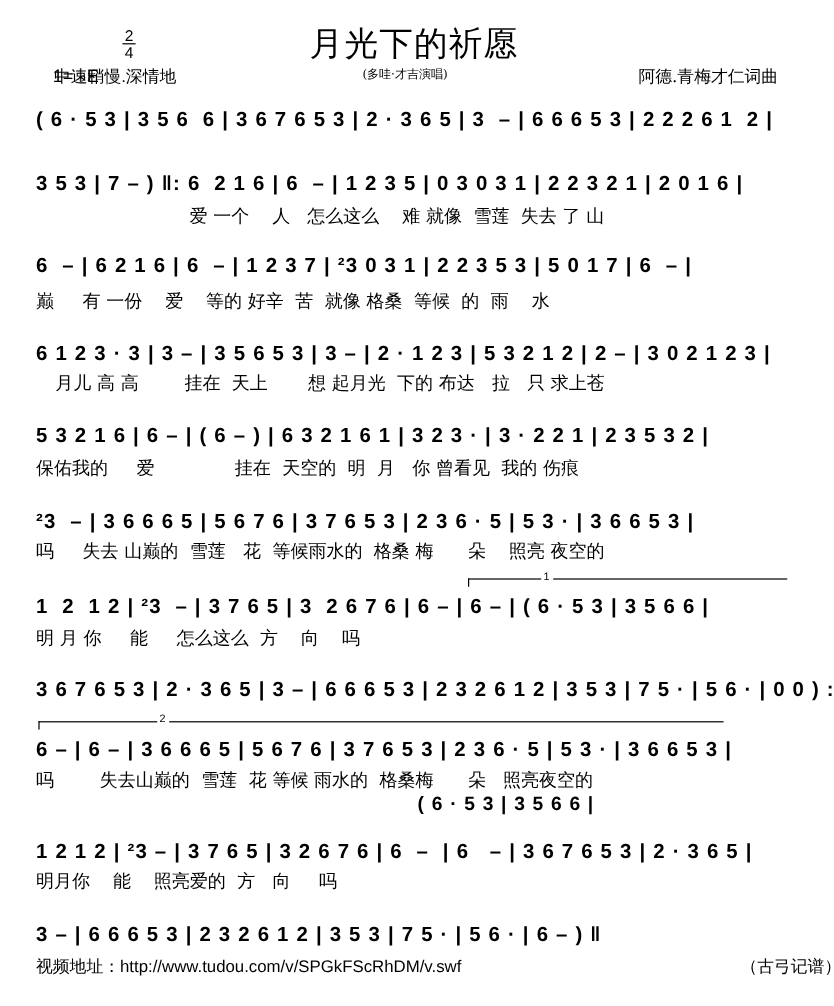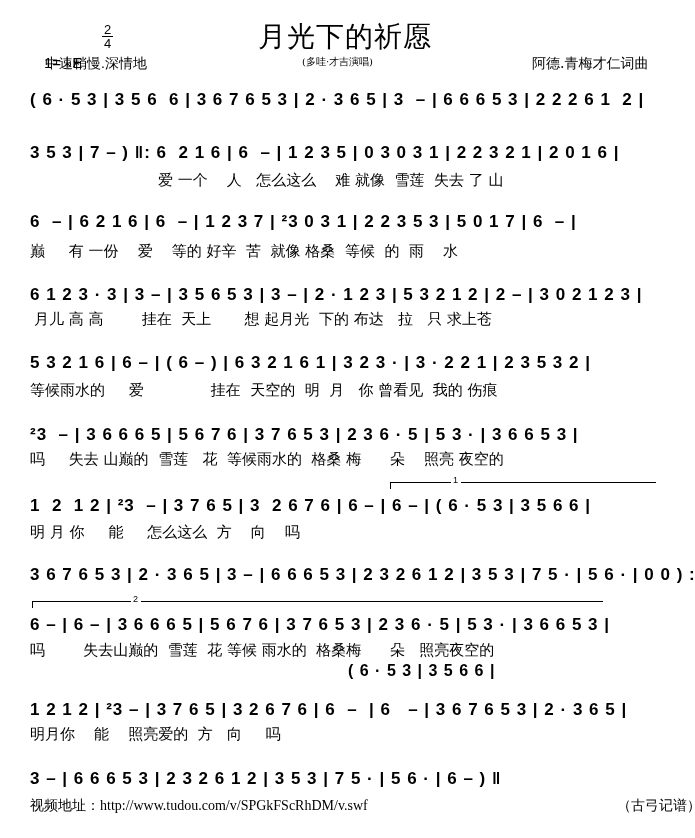--- a/index.html
+++ b/index.html
@@ -8,21 +8,21 @@
   .title { left:258px; top:18px; font-size:28px; font-family:"DejaVu Sans", sans-serif; letter-spacing:1px; }
   .key { left:44px; top:30px; font-size:15px;margin-top:24px; }
   .timesig { left:102px; top:24px; display:inline-block; text-align:center; font-size:13px; line-height:11px; }
   .timesig .bar { border-top:1px solid #000; width:11px; margin:1px 0; }
   .tempo { left:45px; top:55px; font-size:14px; font-family:Liberation Sans, sans-serif; }
   .singer { left:290px; top:55px; font-size:10px; font-family:"DejaVu Serif", serif;margin-left:12px; }
   .credits { left:532px; top:35px; font-size:14px; font-family:"DejaVu Serif", serif;margin-top:20px; }
   .row { position:absolute; left:30px; width:640px; font-size:17px; font-weight:bold; font-family:"Liberation Sans", sans-serif; letter-spacing:1px; }
   .notes { position:absolute; left:0; white-space:pre; }
   .lyric { position:absolute; white-space:pre; font-size:15px; font-weight:normal; font-family:"DejaVu Sans", sans-serif; letter-spacing:0; }
-  .footer-url { left:30px; top:797px; font-size:14px; font-family:Liberation Serif, serif; }
+  .footer-url { left:30px; top:797px; font-size:14px; font-family:Liberation Sans, sans-serif; }
   .footer-credit { left:580px; top:797px; font-size:14px; font-family:"DejaVu Sans", sans-serif;margin-left:37px; }
   .volta { position:absolute; border-top:1px solid #000; border-left:1px solid #000; height:6px; font-size:9px; font-weight:normal; }
   .volta span { position:absolute; top:-8px; background:#fff; padding:0 2px; }
 </style>
 </head>
 <body>
 
 <div class="abs title">月光下的祈愿</div>
 <div class="abs key">1= ♭E</div>
 <div class="abs timesig">
@@ -43,26 +43,26 @@
   <div class="lyric" style="left:128px; top:28px">爱 一个    人   怎么这么    难 就像  雪莲  失去 了 山</div>
 </div>
 
 <div class="row" style="top:212px">
   <div class="notes">6  – | 6 2 1 6 | 6  – | 1 2 3 7 | ²3 0 3 1 | 2 2 3 5 3 | 5 0 1 7 | 6  – |</div>
   <div class="lyric" style="left:0; top:30px">巅     有 一份    爱    等的 好辛  苦  就像 格桑  等候  的  雨    水</div>
 </div>
 
 <div class="row" style="top:285px">
   <div class="notes">6 1 2 3 · 3 | 3 – | 3 5 6 5 3 | 3 – | 2 · 1 2 3 | 5 3 2 1 2 | 2 – | 3 0 2 1 2 3 |</div>
-  <div class="lyric" style="left:4px; top:25px">月儿 高 高        挂在  天上       想 起月光  下的 布达   拉   只 求上苍</div>
+  <div class="lyric" style="left:16px; top:25px">月儿 高 高        挂在  天上       想 起月光  下的 布达   拉   只 求上苍</div>
 </div>
 
 <div class="row" style="top:353px">
   <div class="notes">5 3 2 1 6 | 6 – | ( 6 – ) | 6 3 2 1 6 1 | 3 2 3 · | 3 · 2 2 1 | 2 3 5 3 2 |</div>
-  <div class="lyric" style="left:0; top:28px">等候雨水的     爱              挂在  天空的  明  月   你 曾看见  我的 伤痕</div>
+  <div class="lyric" style="left:0; top:28px">保佑我的     爱              挂在  天空的  明  月   你 曾看见  我的 伤痕</div>
 </div>
 
 <div class="row" style="top:425px">
   <div class="notes">²3  – | 3 6 6 6 5 | 5 6 7 6 | 3 7 6 5 3 | 2 3 6 · 5 | 5 3 · | 3 6 6 5 3 |</div>
   <div class="lyric" style="left:0; top:25px">吗     失去 山巅的  雪莲   花  等候雨水的  格桑 梅      朵    照亮 夜空的</div>
 </div>
 
 <div class="row" style="top:496px">
   <div class="volta" style="left:360px; top:-14px; width:265px">
       <span style="left:60px">1</span>

